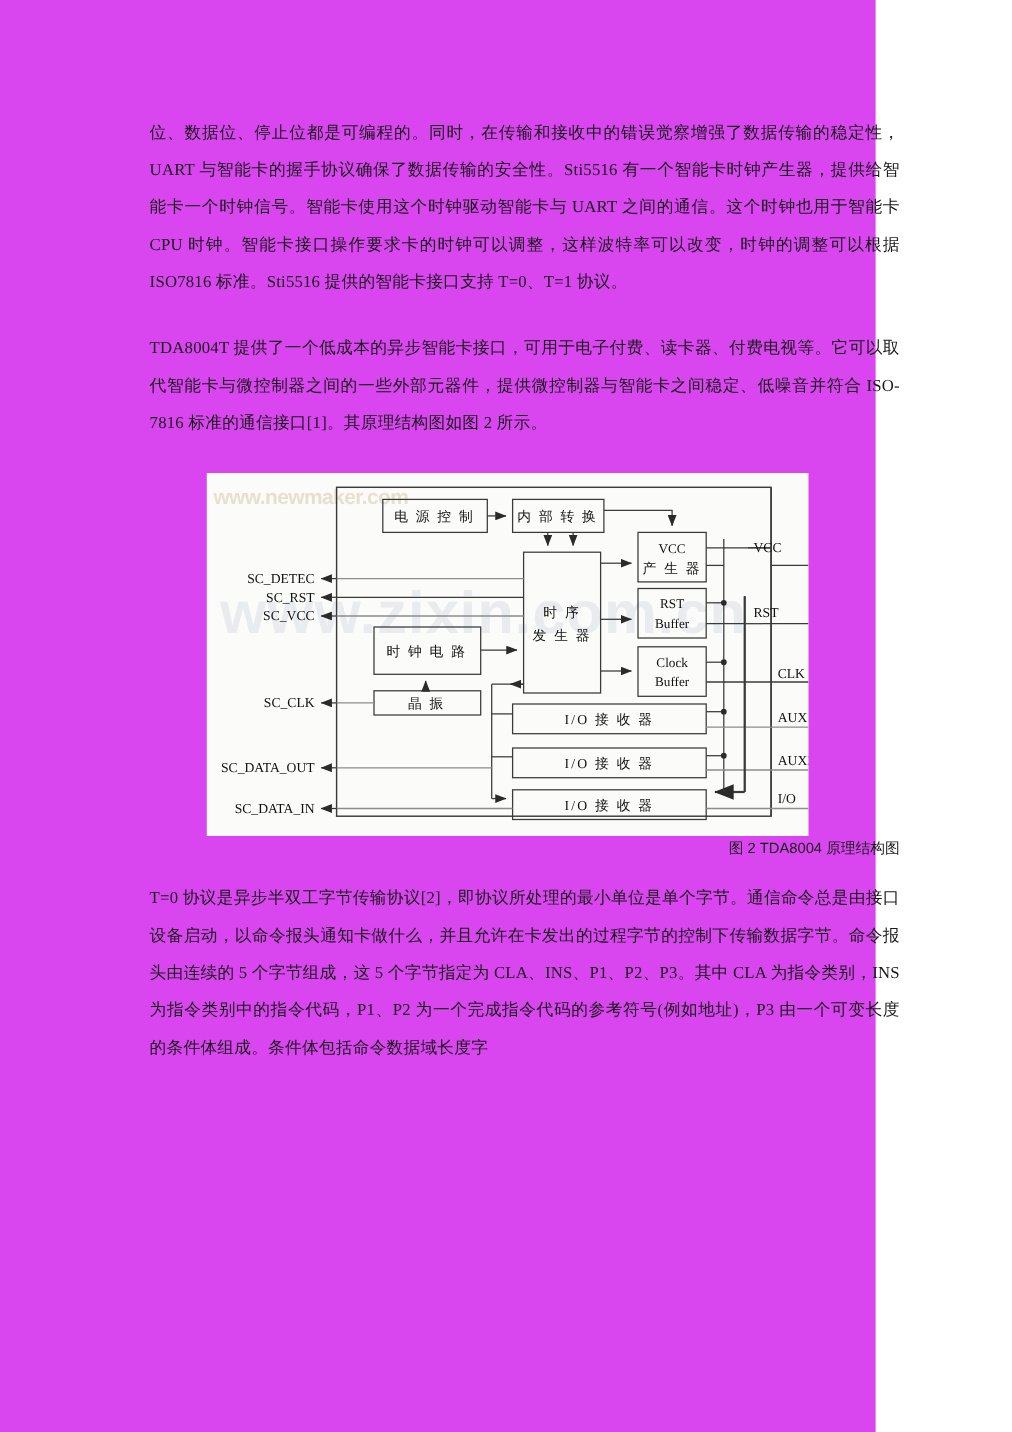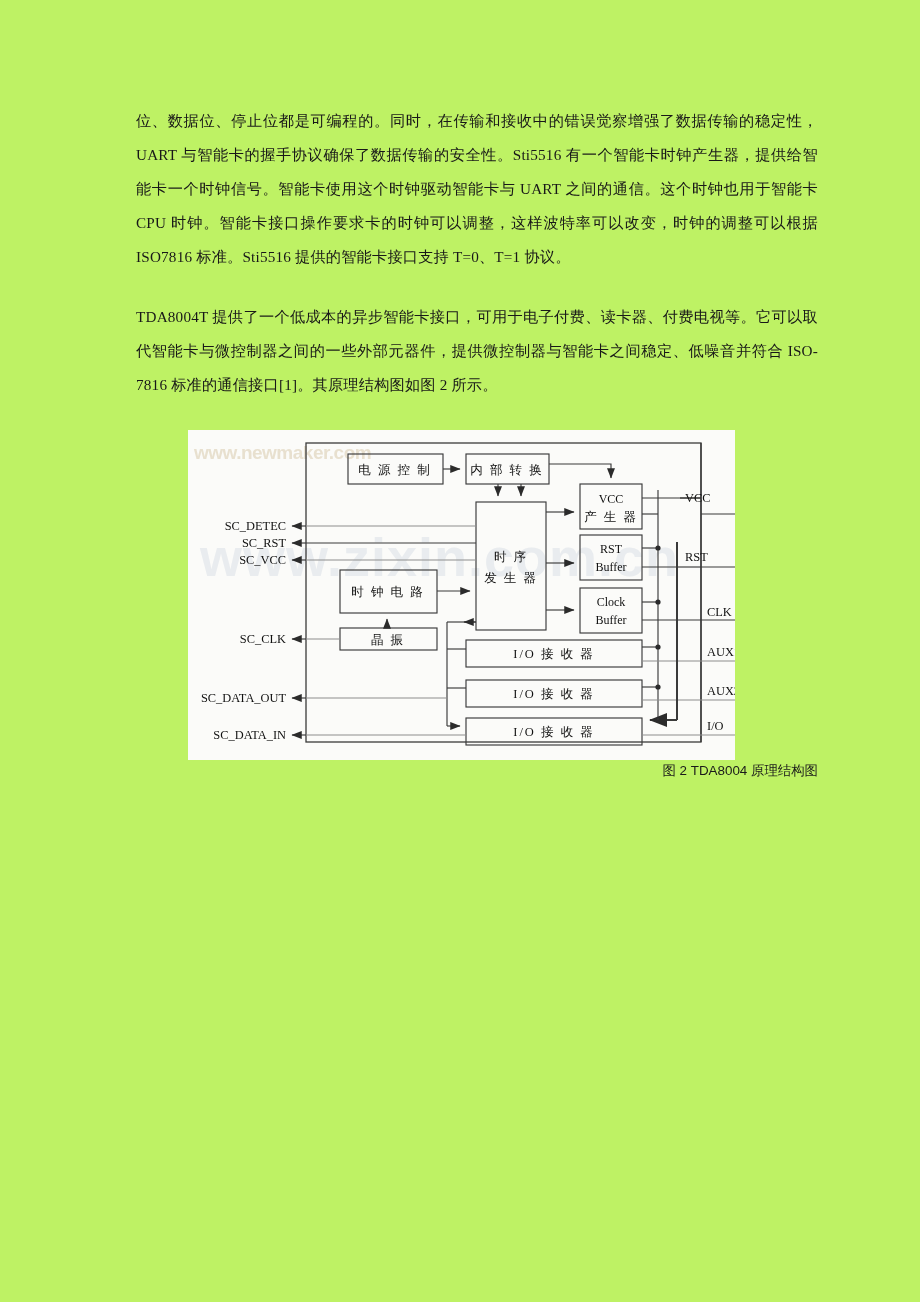--- a/index.html
+++ b/index.html
@@ -11,23 +11,23 @@
     width: 920px;
     height: 1302px;
     position: relative;
     font-family: "Liberation Serif", "DejaVu Serif", serif;
     color: #1a1a1a;
     overflow: hidden;
   }
   .page {
     position: absolute;
     left: 0; top: 0;
-    width: 920px;
+    width: 796px;
     height: 1302px;
-    background: #bef264;
+    background: #d946ef;
   }
   .content {
     position: absolute;
     left: 136px;
     top: 104px;
     width: 682px;
   }
   p.body-text {
     margin: 0 0 26px 0;
     font-size: 15.2px;
@@ -271,15 +271,16 @@
           <text class="pin-text" x="519" y="265">AUX2</text>
           <text class="pin-text" x="519" y="300">I/O</text>
         </svg>
       </div>
 
       <div class="fig-caption">图 2 TDA8004 原理结构图</div>
     </div>
 
 
 
+    <p class="body-text">T=0 协议是异步半双工字节传输协议[2]，即协议所处理的最小单位是单个字节。通信命令总是由接口设备启动，以命令报头通知卡做什么，并且允许在卡发出的过程字节的控制下传输数据字节。命令报头由连续的 5 个字节组成，这 5 个字节指定为 CLA、INS、P1、P2、P3。其中 CLA 为指令类别，INS 为指令类别中的指令代码，P1、P2 为一个完成指令代码的参考符号(例如地址)，P3 由一个可变长度的条件体组成。条件体包括命令数据域长度字</p>
 
   </div>
 </div>
 
 </body></html>

